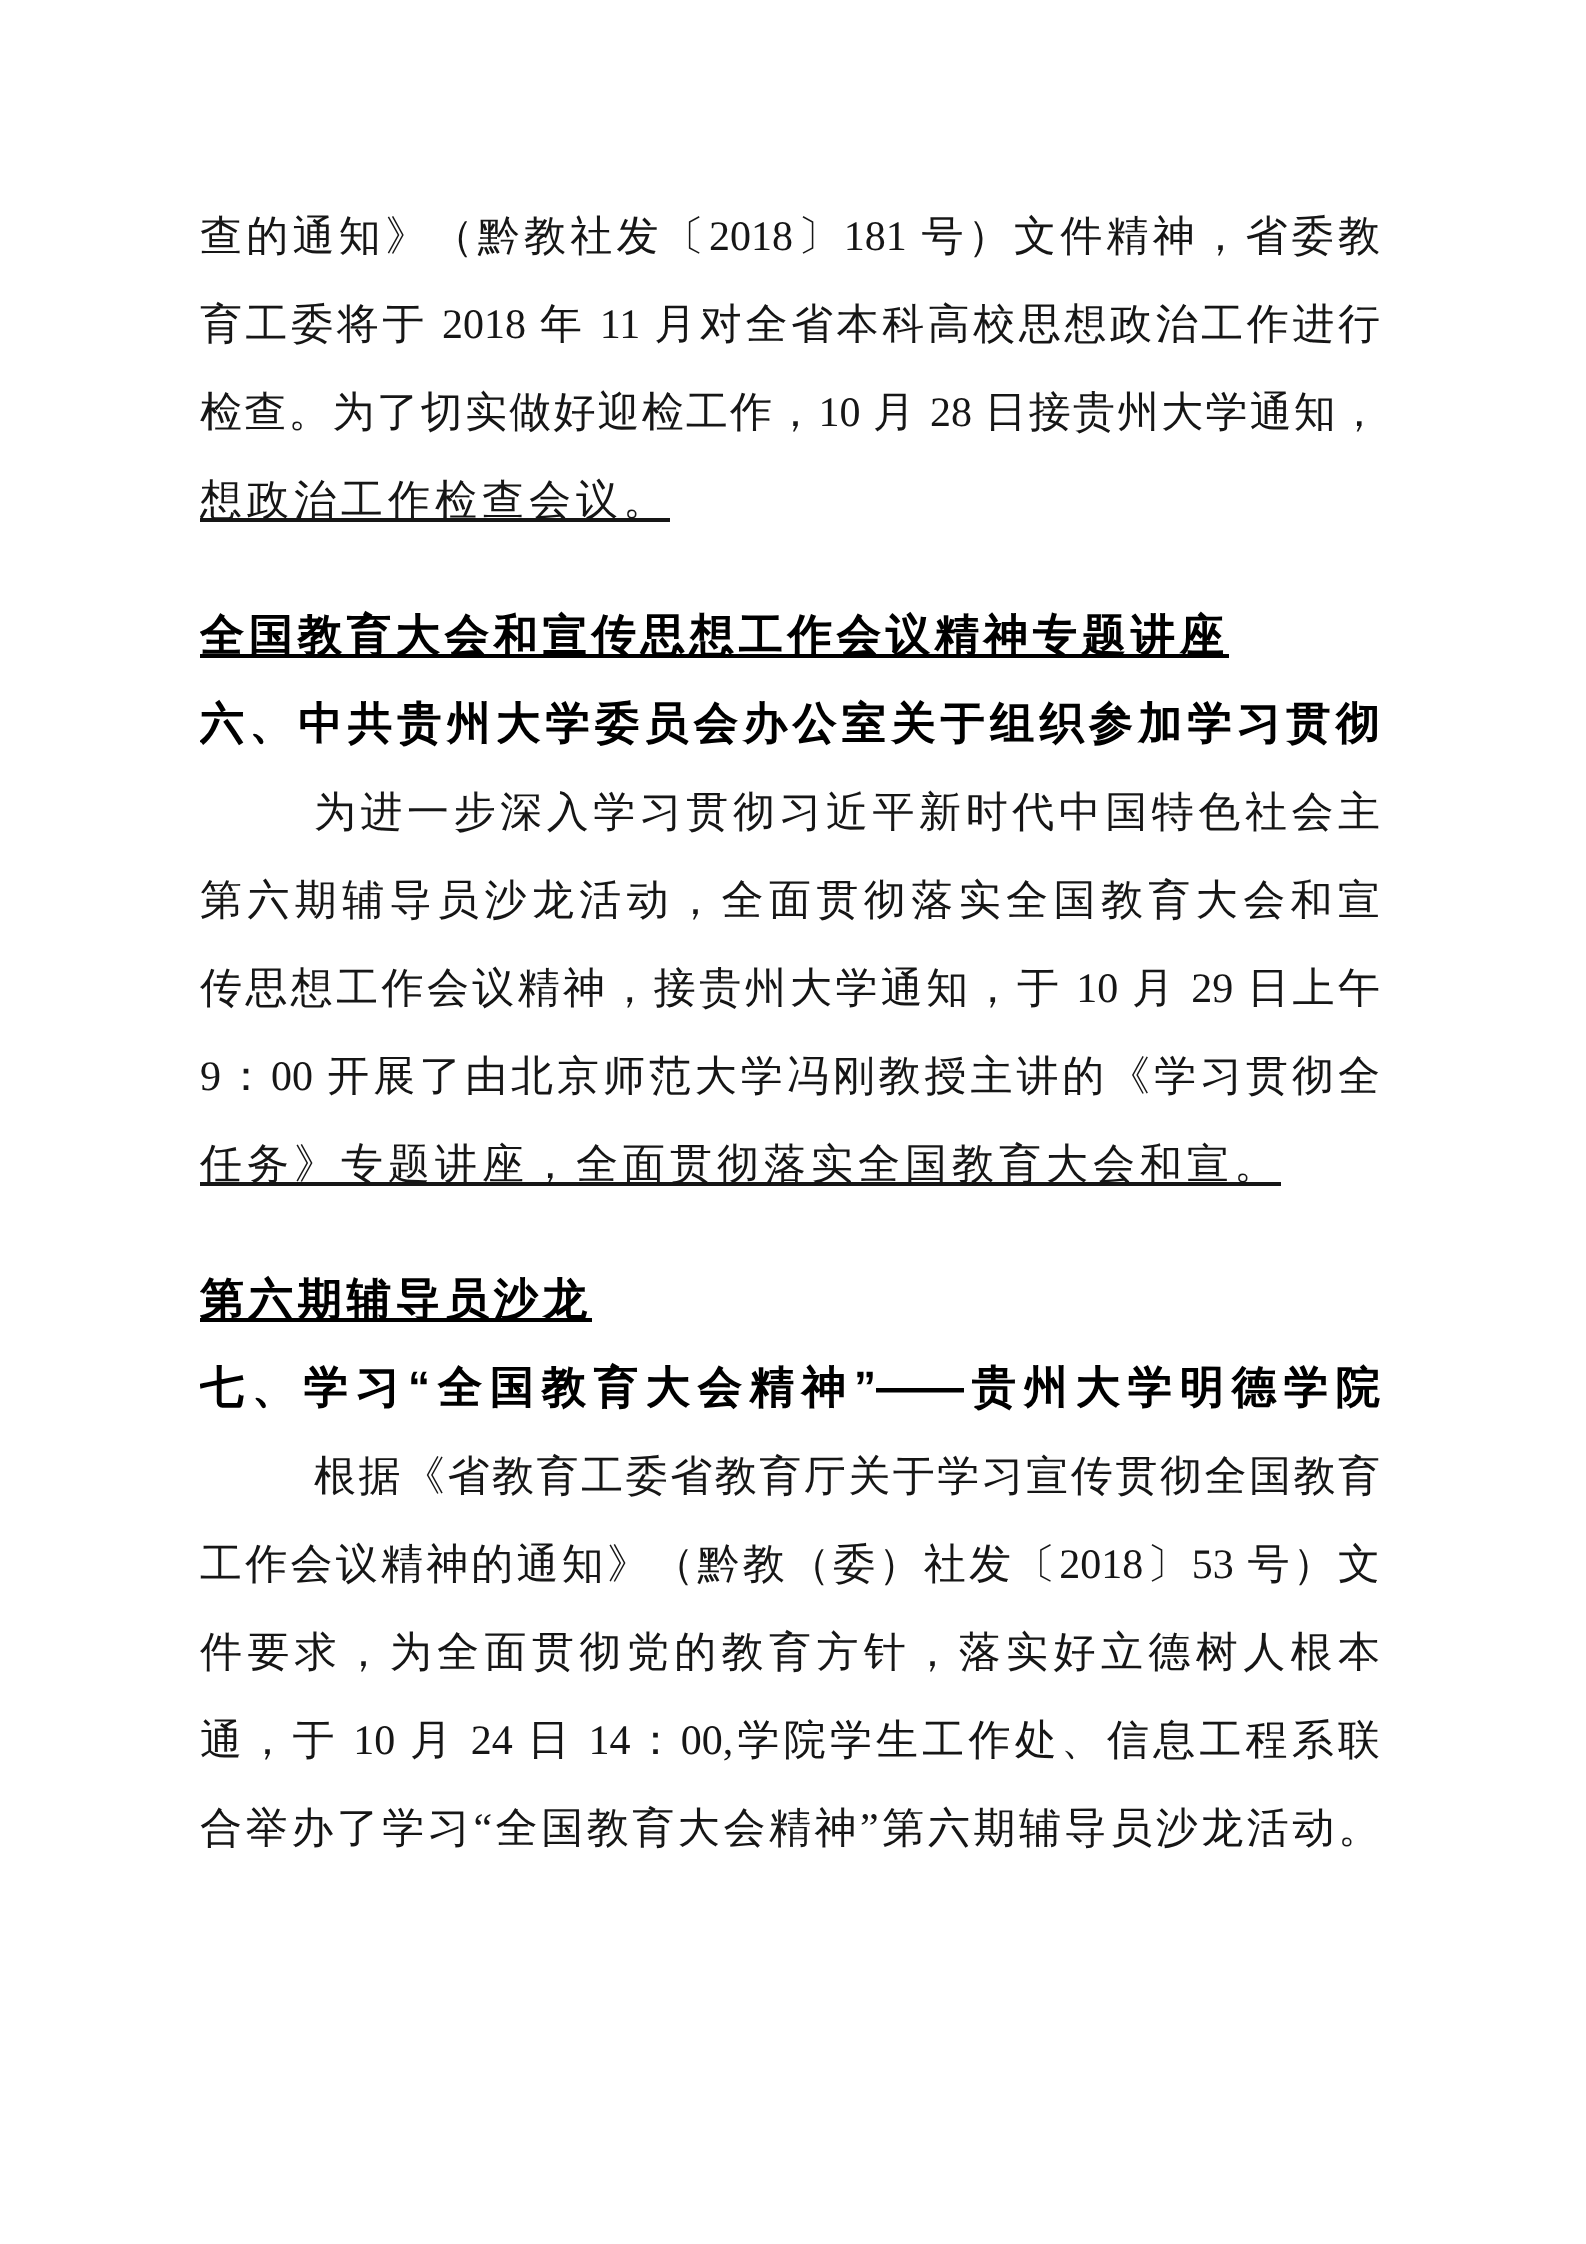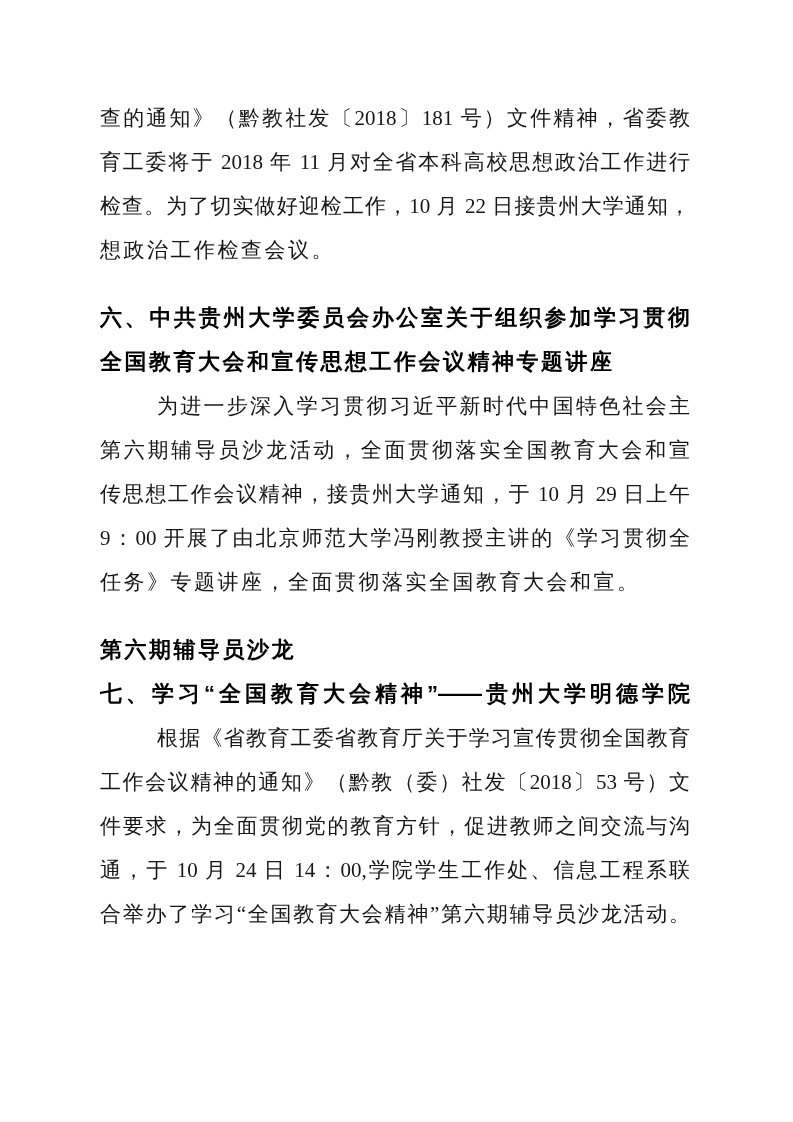--- a/index.html
+++ b/index.html
@@ -27,20 +27,21 @@
     line-height: 44px;
     height: 44px;
     overflow: hidden;
     text-align: justify;
     text-align-last: justify;
   }
   .line.last {
     text-align: left;
     text-align-last: left;
     letter-spacing: 2.5px;
+    text-decoration: underline;
   }
   .line.indent {
     text-indent: 57px;
     font-family: Liberation Serif, serif;
   }
   .heading {
     margin: 24px 0 0 0;
     font-family: "Liberation Sans", "DejaVu Sans", sans-serif;
     font-weight: 700;
     color: #000000;
@@ -50,43 +51,43 @@
   }
 </style>
 </head>
 <body>
 
 <div class="page">
 
   <div class="para">
     <div class="line">查的通知》（黔教社发〔2018〕181 号）文件精神，省委教</div>
     <div class="line">育工委将于 2018 年 11 月对全省本科高校思想政治工作进行</div>
-    <div class="line">检查。为了切实做好迎检工作，10 月 22 日接贵州大学通知，</div>
+    <div class="line">检查。为了切实做好迎检工作，10 月 28 日接贵州大学通知，</div>
     <div class="line last">想政治工作检查会议。</div>
   </div>
 
   <div class="heading">
+    <div class="line last">全国教育大会和宣传思想工作会议精神专题讲座</div>
     <div class="line">六、中共贵州大学委员会办公室关于组织参加学习贯彻</div>
-    <div class="line last">全国教育大会和宣传思想工作会议精神专题讲座</div>
   </div>
 
   <div class="para">
     <div class="line indent">为进一步深入学习贯彻习近平新时代中国特色社会主</div>
     <div class="line">第六期辅导员沙龙活动，全面贯彻落实全国教育大会和宣</div>
     <div class="line">传思想工作会议精神，接贵州大学通知，于 10 月 29 日上午</div>
     <div class="line">9：00 开展了由北京师范大学冯刚教授主讲的《学习贯彻全</div>
     <div class="line last">任务》专题讲座，全面贯彻落实全国教育大会和宣。</div>
   </div>
 
   <div class="heading">
     <div class="line last">第六期辅导员沙龙</div>
     <div class="line">七、学习“全国教育大会精神”——贵州大学明德学院</div>
   </div>
 
   <div class="para">
     <div class="line indent">根据《省教育工委省教育厅关于学习宣传贯彻全国教育</div>
     <div class="line">工作会议精神的通知》（黔教（委）社发〔2018〕53 号）文</div>
-    <div class="line">件要求，为全面贯彻党的教育方针，促进教师之间交流与沟</div>
+    <div class="line">件要求，为全面贯彻党的教育方针，落实好立德树人根本</div>
     <div class="line">通，于 10 月 24 日 14：00,学院学生工作处、信息工程系联</div>
     <div class="line">合举办了学习“全国教育大会精神”第六期辅导员沙龙活动。</div>
   </div>
 
 </div>
 
 </body></html>

